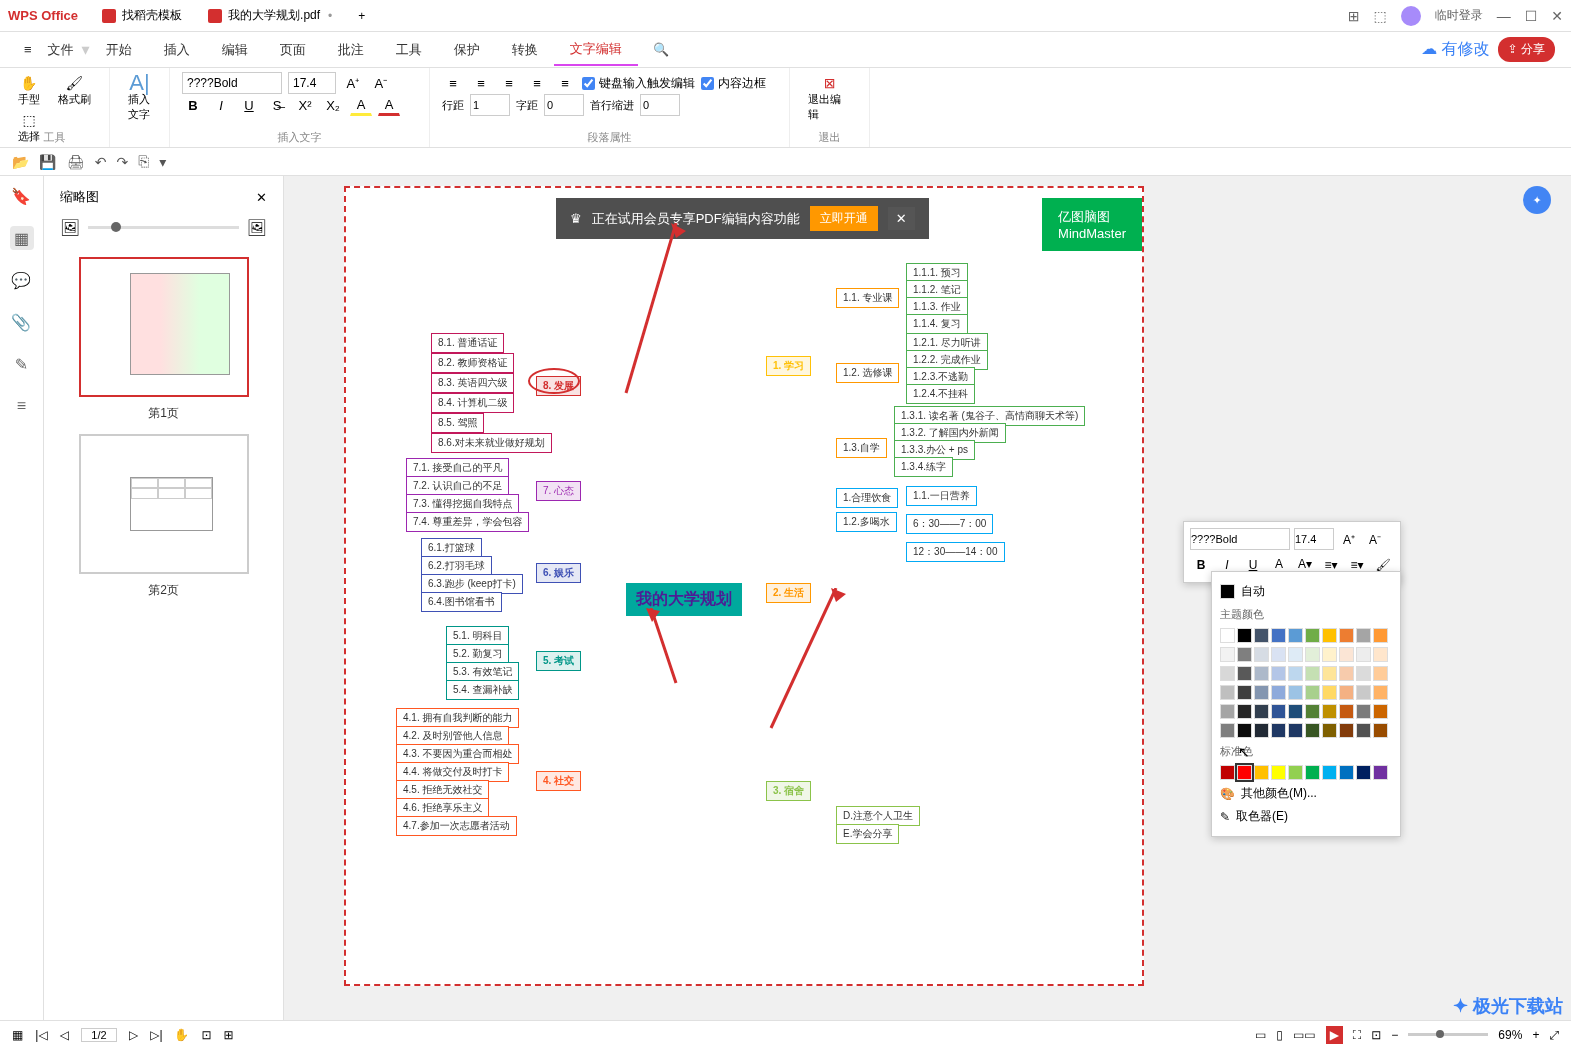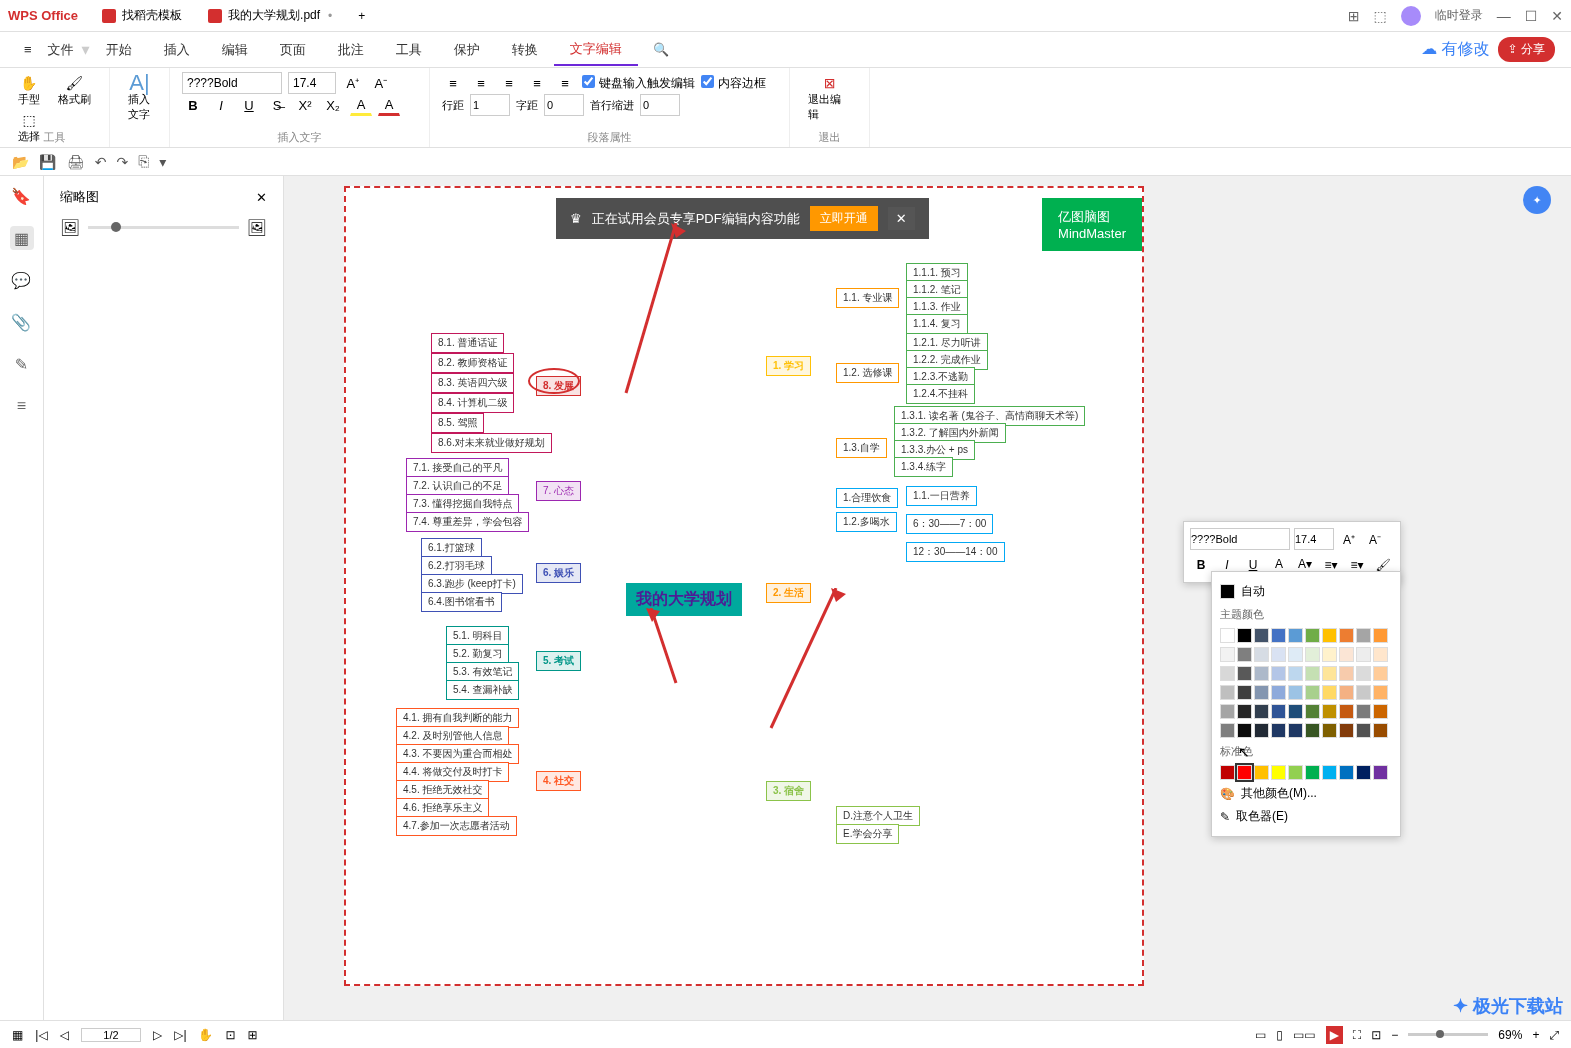--- a/index.html
+++ b/index.html
@@ -10,35 +10,35 @@
 .tab.active{background:#fff}
 .tab-icon{width:14px;height:14px;margin-right:6px;background:#d32f2f;border-radius:2px}
 .tab-close{margin-left:8px;color:#999}
 .win-controls{margin-left:auto;display:flex;gap:14px;align-items:center}
 .win-btn{font-size:14px;color:#666;cursor:pointer}
 .avatar{width:20px;height:20px;border-radius:50%;background:#a78bfa}
 .login-txt{font-size:12px;color:#666}
 .menubar{height:36px;background:#fff;display:flex;align-items:center;padding:0 16px;border-bottom:1px solid #e0e0e0}
 .menu-btn{font-size:13px;padding:4px 8px;cursor:pointer;color:#333}
 .menu-item{font-size:13px;padding:6px 16px;cursor:pointer;color:#333}
-.menu-item.active{color:#d32f2f;border-bottom:2px solid #6d28d9}
+.menu-item.active{color:#d32f2f;border-bottom:2px solid #d946ef}
 .right-actions{margin-left:auto;display:flex;gap:8px;align-items:center}
 .has-changes{font-size:16px;color:#3b82f6}
 .share-btn{background:#d32f2f;color:#fff;padding:4px 10px;border-radius:12px;font-size:12px}
 .ribbon{height:80px;background:#fff;display:flex;border-bottom:1px solid #e0e0e0}
 .rib-group{display:flex;flex-direction:column;padding:4px 12px;border-right:1px solid #eee;position:relative}
 .rib-row{display:flex;gap:6px;align-items:center}
 .rib-lbl{position:absolute;bottom:2px;left:50%;transform:translateX(-50%);font-size:11px;color:#888}
 .rib-btn{display:flex;flex-direction:column;align-items:center;padding:2px 6px;font-size:11px;cursor:pointer}
 .rib-icon{width:18px;height:18px;display:flex;align-items:center;justify-content:center;font-size:14px}
 .font-sel{width:100px;height:22px;font-size:12px;border:1px solid #ccc;padding:0 4px}
 .size-sel{width:48px;height:22px;font-size:12px;border:1px solid #ccc;padding:0 4px}
 .sm-btn{width:22px;height:22px;display:flex;align-items:center;justify-content:center;font-size:13px;cursor:pointer;border:1px solid transparent}
 .num-input{width:40px;height:22px;font-size:11px;border:1px solid #ccc;padding:0 2px}
-.chk{display:flex;align-items:flex-start;font-size:12px;gap:4px}
+.chk{display:flex;align-items:center;font-size:12px;gap:4px}
 .chk input{accent-color:#4285f4}
 .qat{height:28px;background:#fff;display:flex;align-items:center;padding:0 12px;gap:10px;border-bottom:1px solid #e0e0e0}
 .qat-btn{font-size:14px;color:#555;cursor:pointer}
 .workspace{display:flex;height:calc(100% - 196px)}
 .left-rail{width:44px;background:#fff;border-right:1px solid #e0e0e0;display:flex;flex-direction:column;align-items:center;padding-top:8px;gap:18px}
 .rail-btn{width:24px;height:24px;display:flex;align-items:center;justify-content:center;color:#666;cursor:pointer;font-size:16px}
 .rail-btn.active{background:#e8e8e8;border-radius:4px}
 .thumbs{width:240px;background:#fff;border-right:1px solid #e0e0e0;padding:8px}
 .thumbs-hdr{display:flex;justify-content:space-between;align-items:center;padding:4px 8px;font-size:13px}
 .thumbs-slider{display:flex;align-items:center;gap:8px;padding:8px}
@@ -231,20 +231,39 @@
     <div class="thumbs-hdr">
       <span>缩略图</span>
       <span>✕</span>
     </div>
     <div class="thumbs-slider">
       <span>🖼</span>
       <div class="slider-track">
           <div class="slider-thumb"></div>
         </div>
       <span>🖼</span>
+    </div>
+    <div class="thumb-item">
+      <div class="thumb-img">
+        <div class="mini-thumb" style="left:30%;top:10%;width:60%;height:75%;background:linear-gradient(90deg,#ffe0e0 30%,#e0ffe0 70%)"></div>
+      </div>
+      <div class="thumb-cap">第1页</div>
+    </div>
+    <div class="thumb-item">
+      <div class="thumb-img p2">
+        <div style="position:absolute;left:30%;top:30%;width:50%;height:40%;border:1px solid #999;display:grid;grid-template-rows:repeat(5,1fr);grid-template-columns:repeat(3,1fr)">
+          <div style="border:1px solid #ccc"></div>
+            <div style="border:1px solid #ccc"></div>
+            <div style="border:1px solid #ccc"></div>
+          <div style="border:1px solid #ccc"></div>
+            <div style="border:1px solid #ccc"></div>
+            <div style="border:1px solid #ccc"></div>
+        </div>
+      </div>
+      <div class="thumb-cap">第2页</div>
     </div>
   </div>
 
   <div class="canvas">
     <div class="float-circle">✦</div>
     <div class="page">
       <div class="banner">
         <span>♛</span>
         <span>正在试用会员专享PDF编辑内容功能</span>
         <span class="banner-btn">立即开通</span>
@@ -459,21 +478,21 @@
     <div style="position: absolute; font-size: 14px; color: rgb(0, 0, 0); pointer-events: none; left: 26px; top: 172px;">↖</div>
       </div>
 
   </div>
 </div>
 
 <div class="statusbar">
   <span>▦</span>
   <span>|◁</span>
   <span>◁</span>
-  <input style="width: 60px; text-align: center; border: 1px solid rgb(204, 204, 204); font-size: 11px;" value="1/2">
+  <input style="width: 36px; text-align: center; border: 1px solid rgb(204, 204, 204); font-size: 11px;" value="1/2">
   <span>▷</span>
   <span>▷|</span>
   <span>✋</span>
   <span>⊡</span>
   <span>⊞</span>
   <div class="sb-right">
     <span>▭</span>
     <span>▯</span>
     <span>▭▭</span>
     <span style="background:#d32f2f;color:#fff;padding:2px 4px">▶</span>

